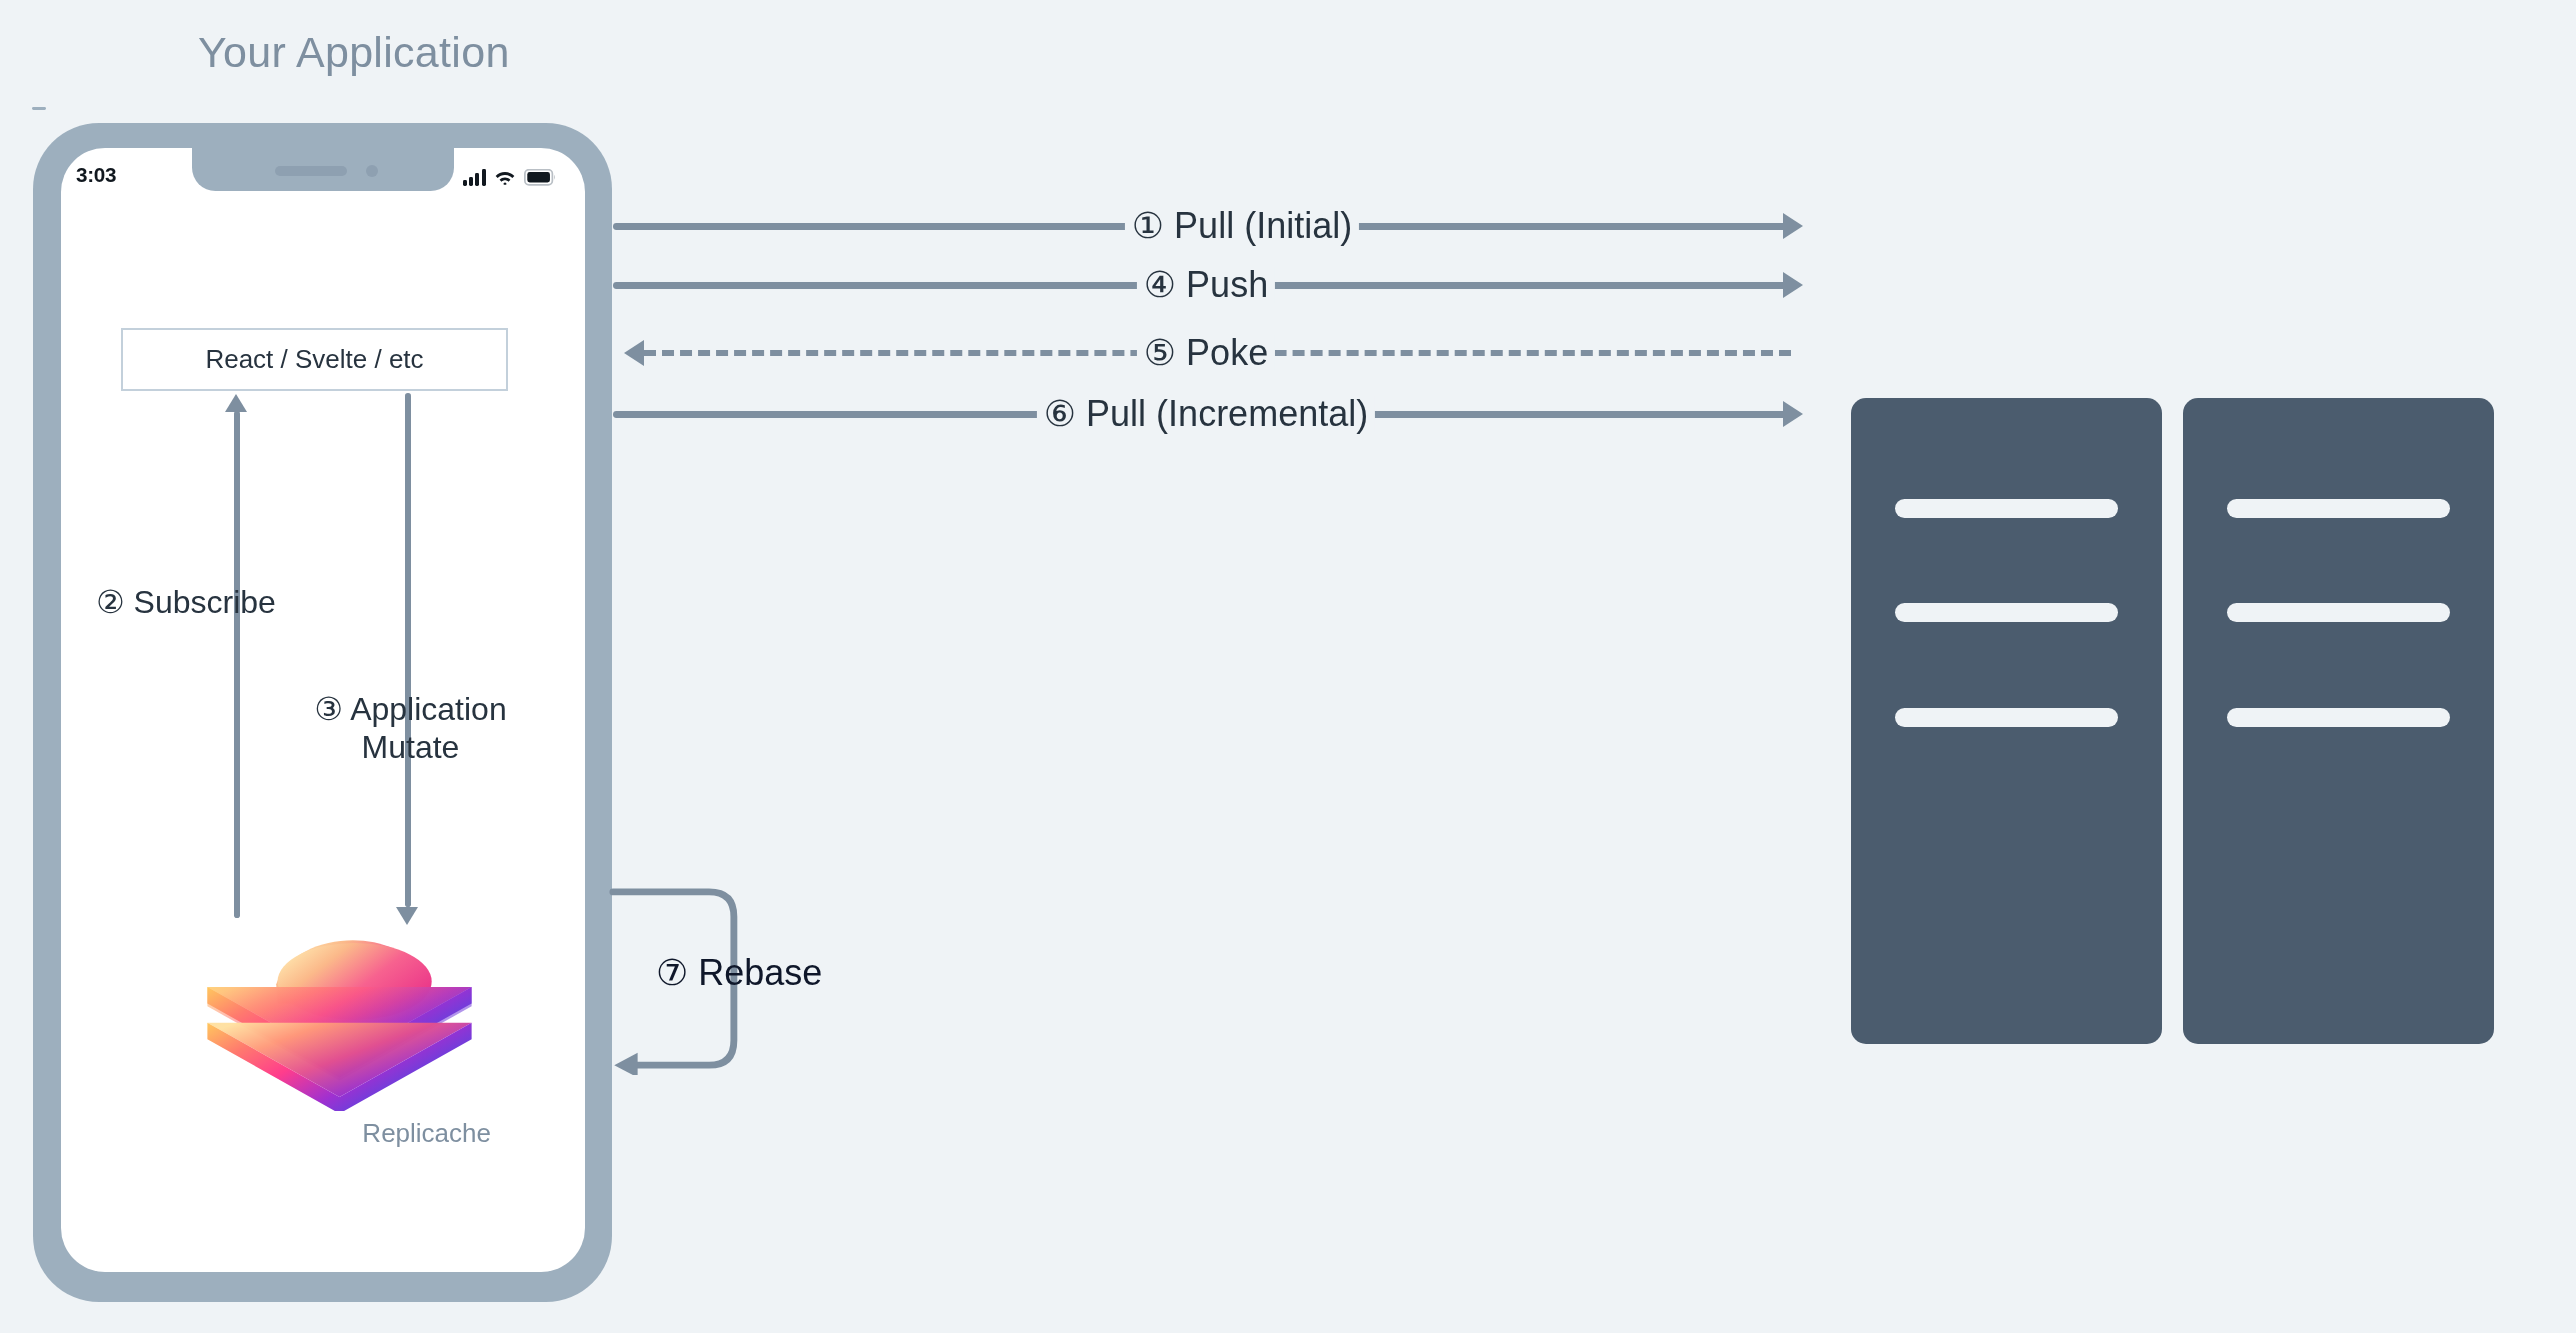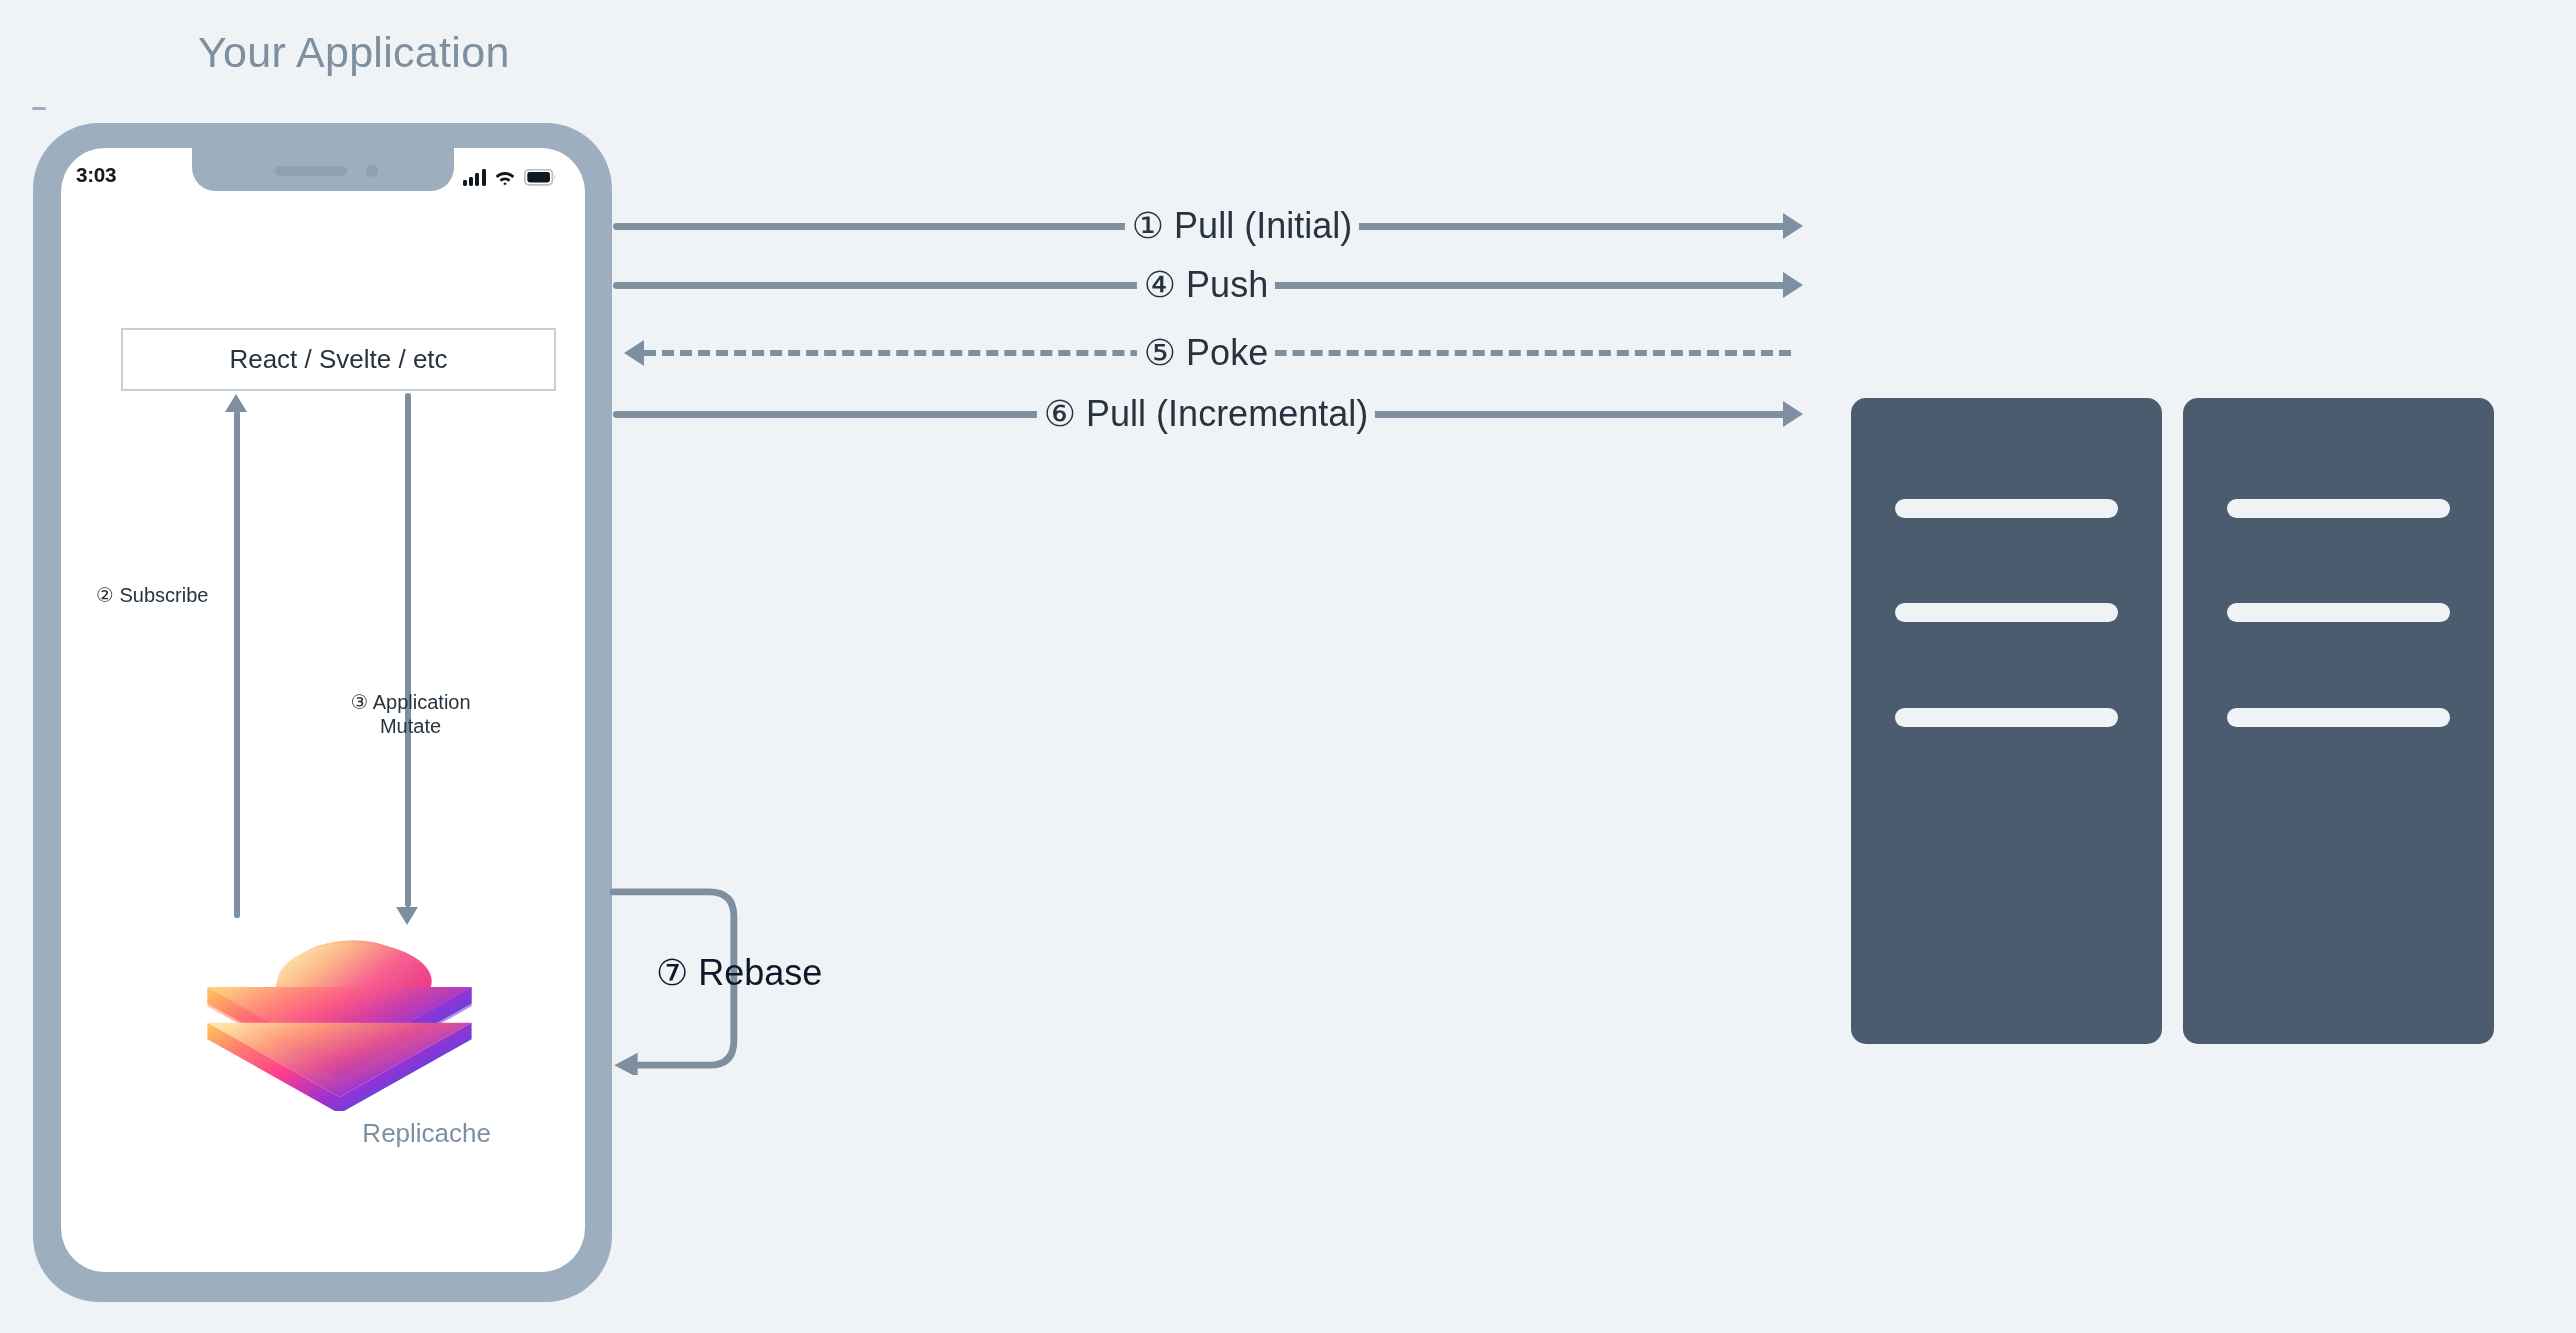--- a/index.html
+++ b/index.html
@@ -119,21 +119,21 @@
   .signal-bars i:nth-child(1) { height: 5.5px; }
   .signal-bars i:nth-child(2) { height: 9px; }
   .signal-bars i:nth-child(3) { height: 12.4px; }
   .signal-bars i:nth-child(4) { height: 16.5px; }
 
   
   #react-box {
     position: absolute;
     left: 121px;
     top: 328px;
-    width: 435px;
+    width: 387px;
     height: 63px;
     border: 2.1px solid #c3d0db;
     background: transparent;
     box-sizing: border-box;
     display: flex;
     align-items: center;
     justify-content: center;
   }
   #react-box span {
     font-size: 26px;
@@ -155,21 +155,21 @@
     border-left: 11.7px solid transparent;
     border-right: 11.7px solid transparent;
   }
   .v-head.up   { border-bottom: 18px solid #7e8fa0; }
   .v-head.down { border-top: 18px solid #7e8fa0; }
 
   
   .step-label {
     position: absolute;
     color: #27333f;
-    font-size: 20px;
+    font-size: 32px;
     line-height: 1.18;
     white-space: nowrap;
   }
   #label-subscribe { left: 96px; top: 584px; }
   #label-mutate    { left: 266px; top: 691px; text-align: center; white-space: normal; width: 289px; }
 
   
   #replicache-block {
     position: absolute;
     left: 188px;

